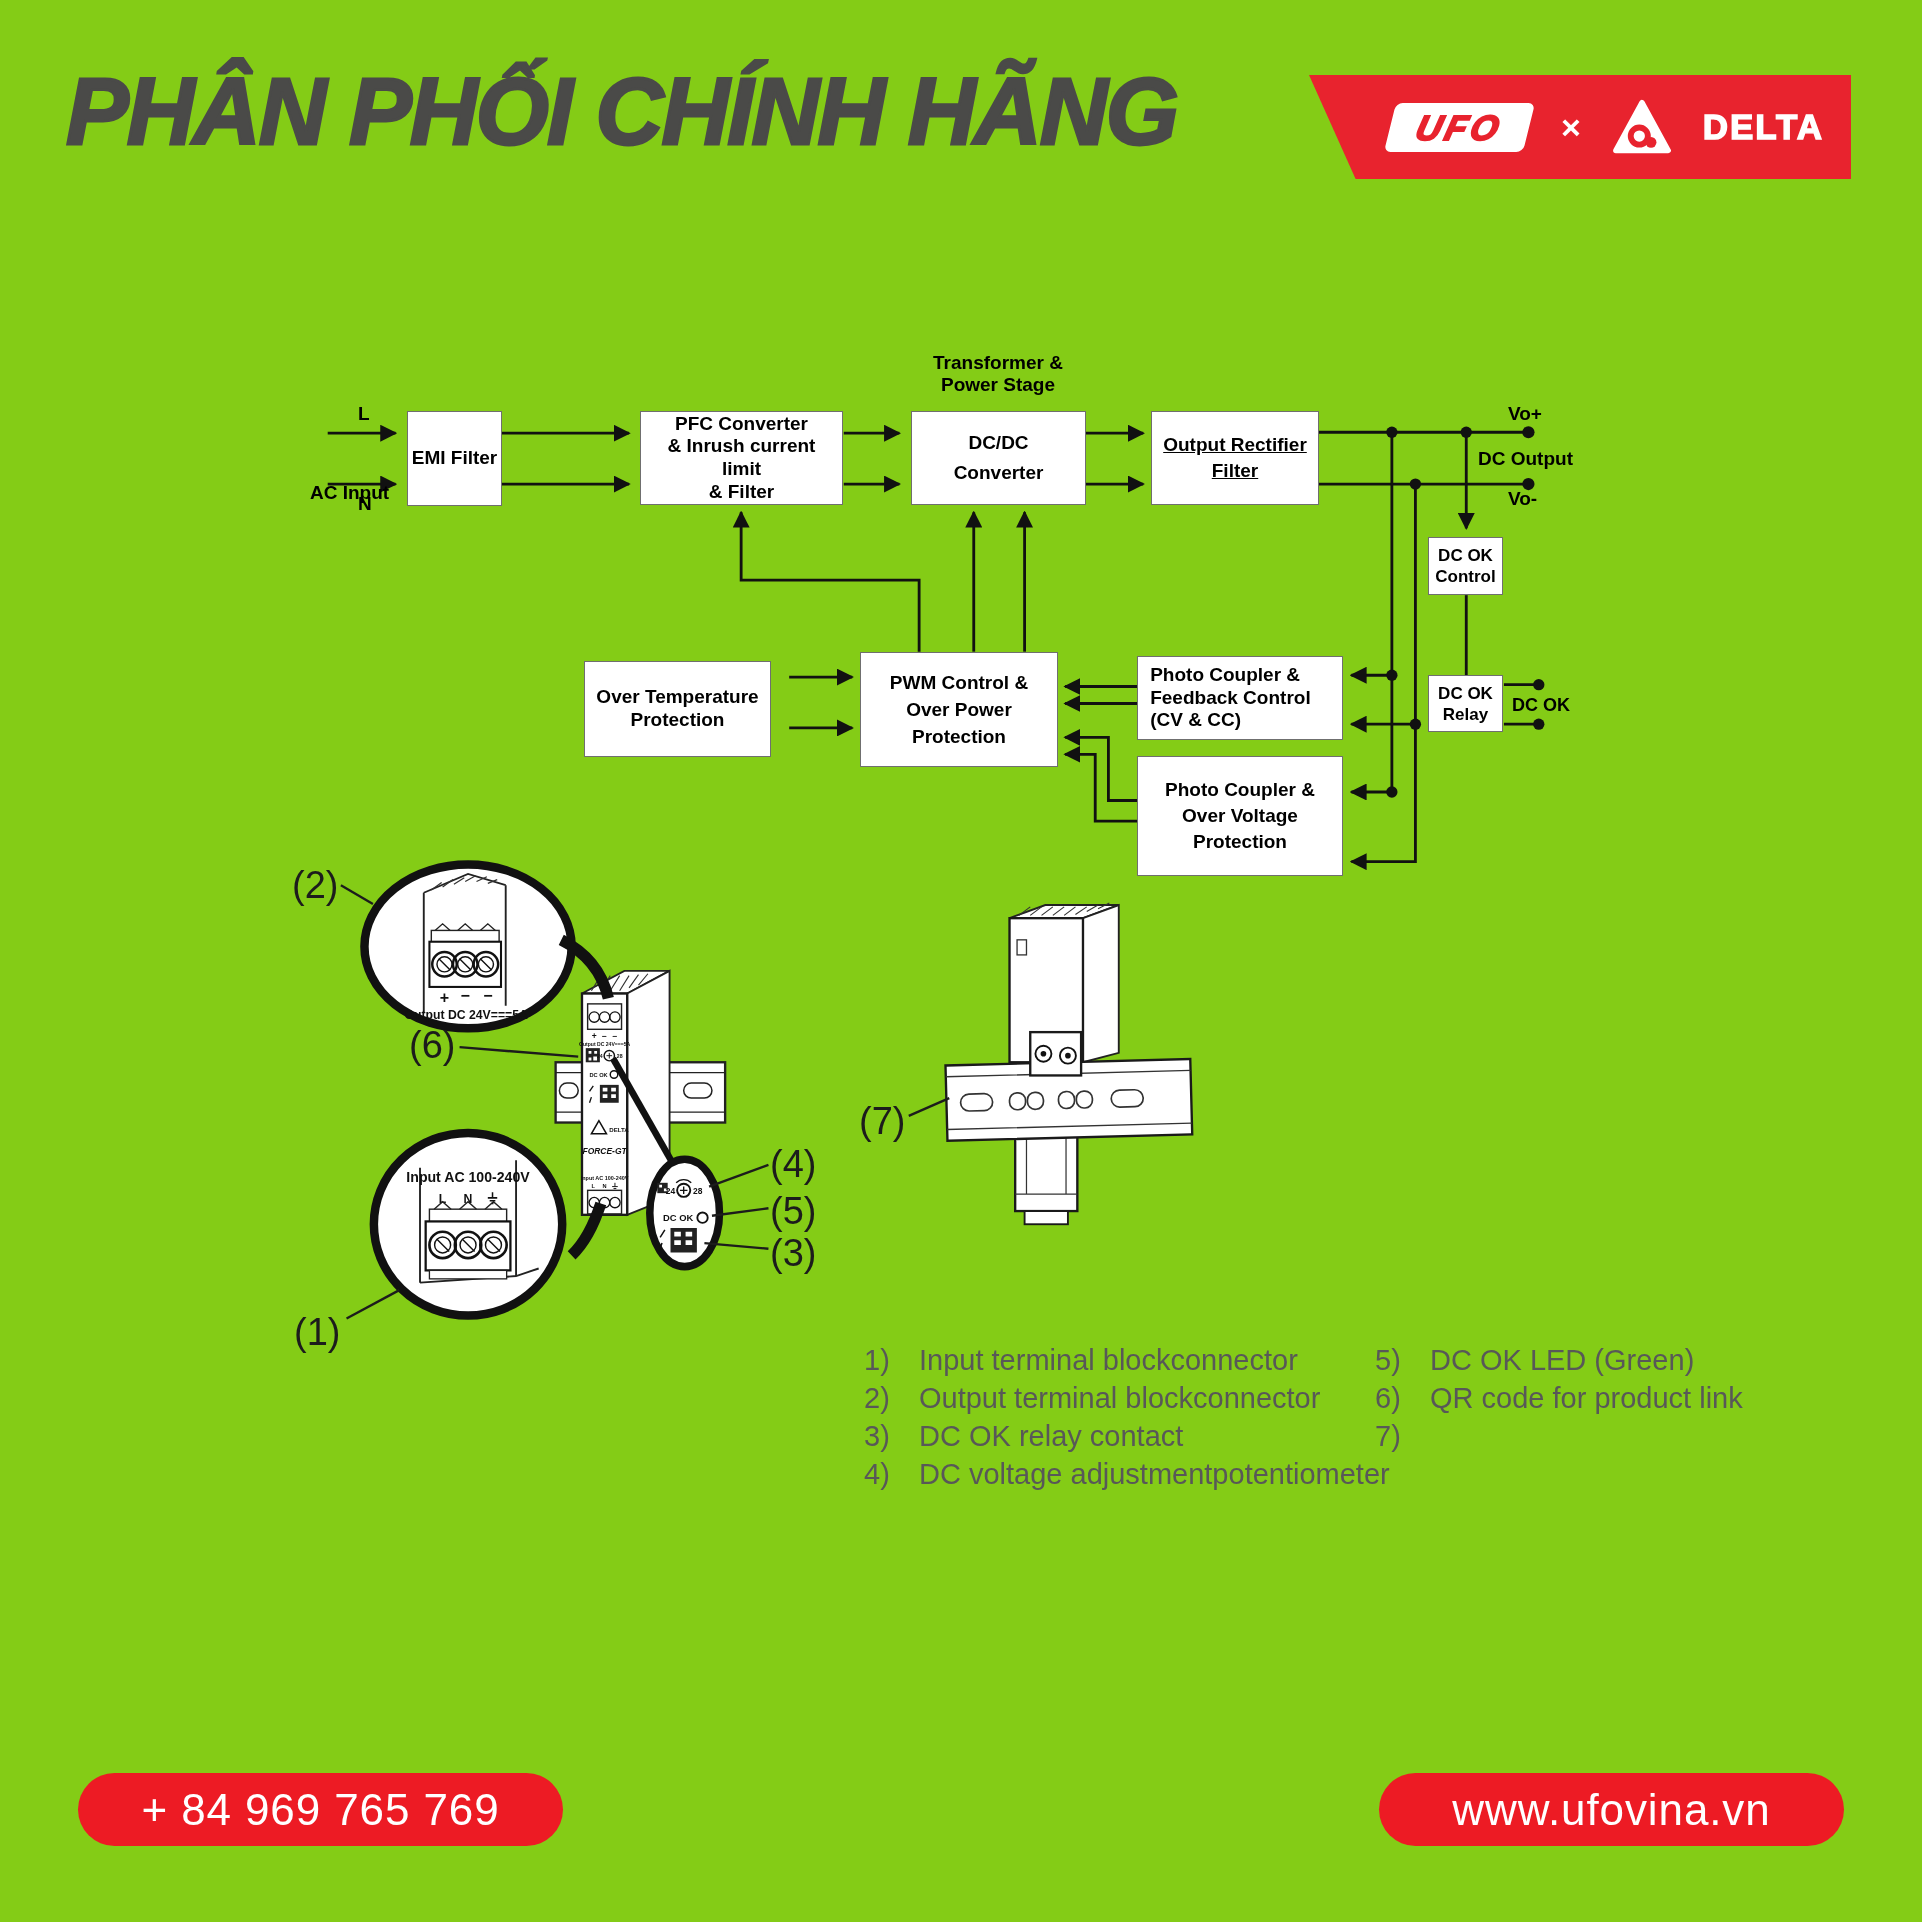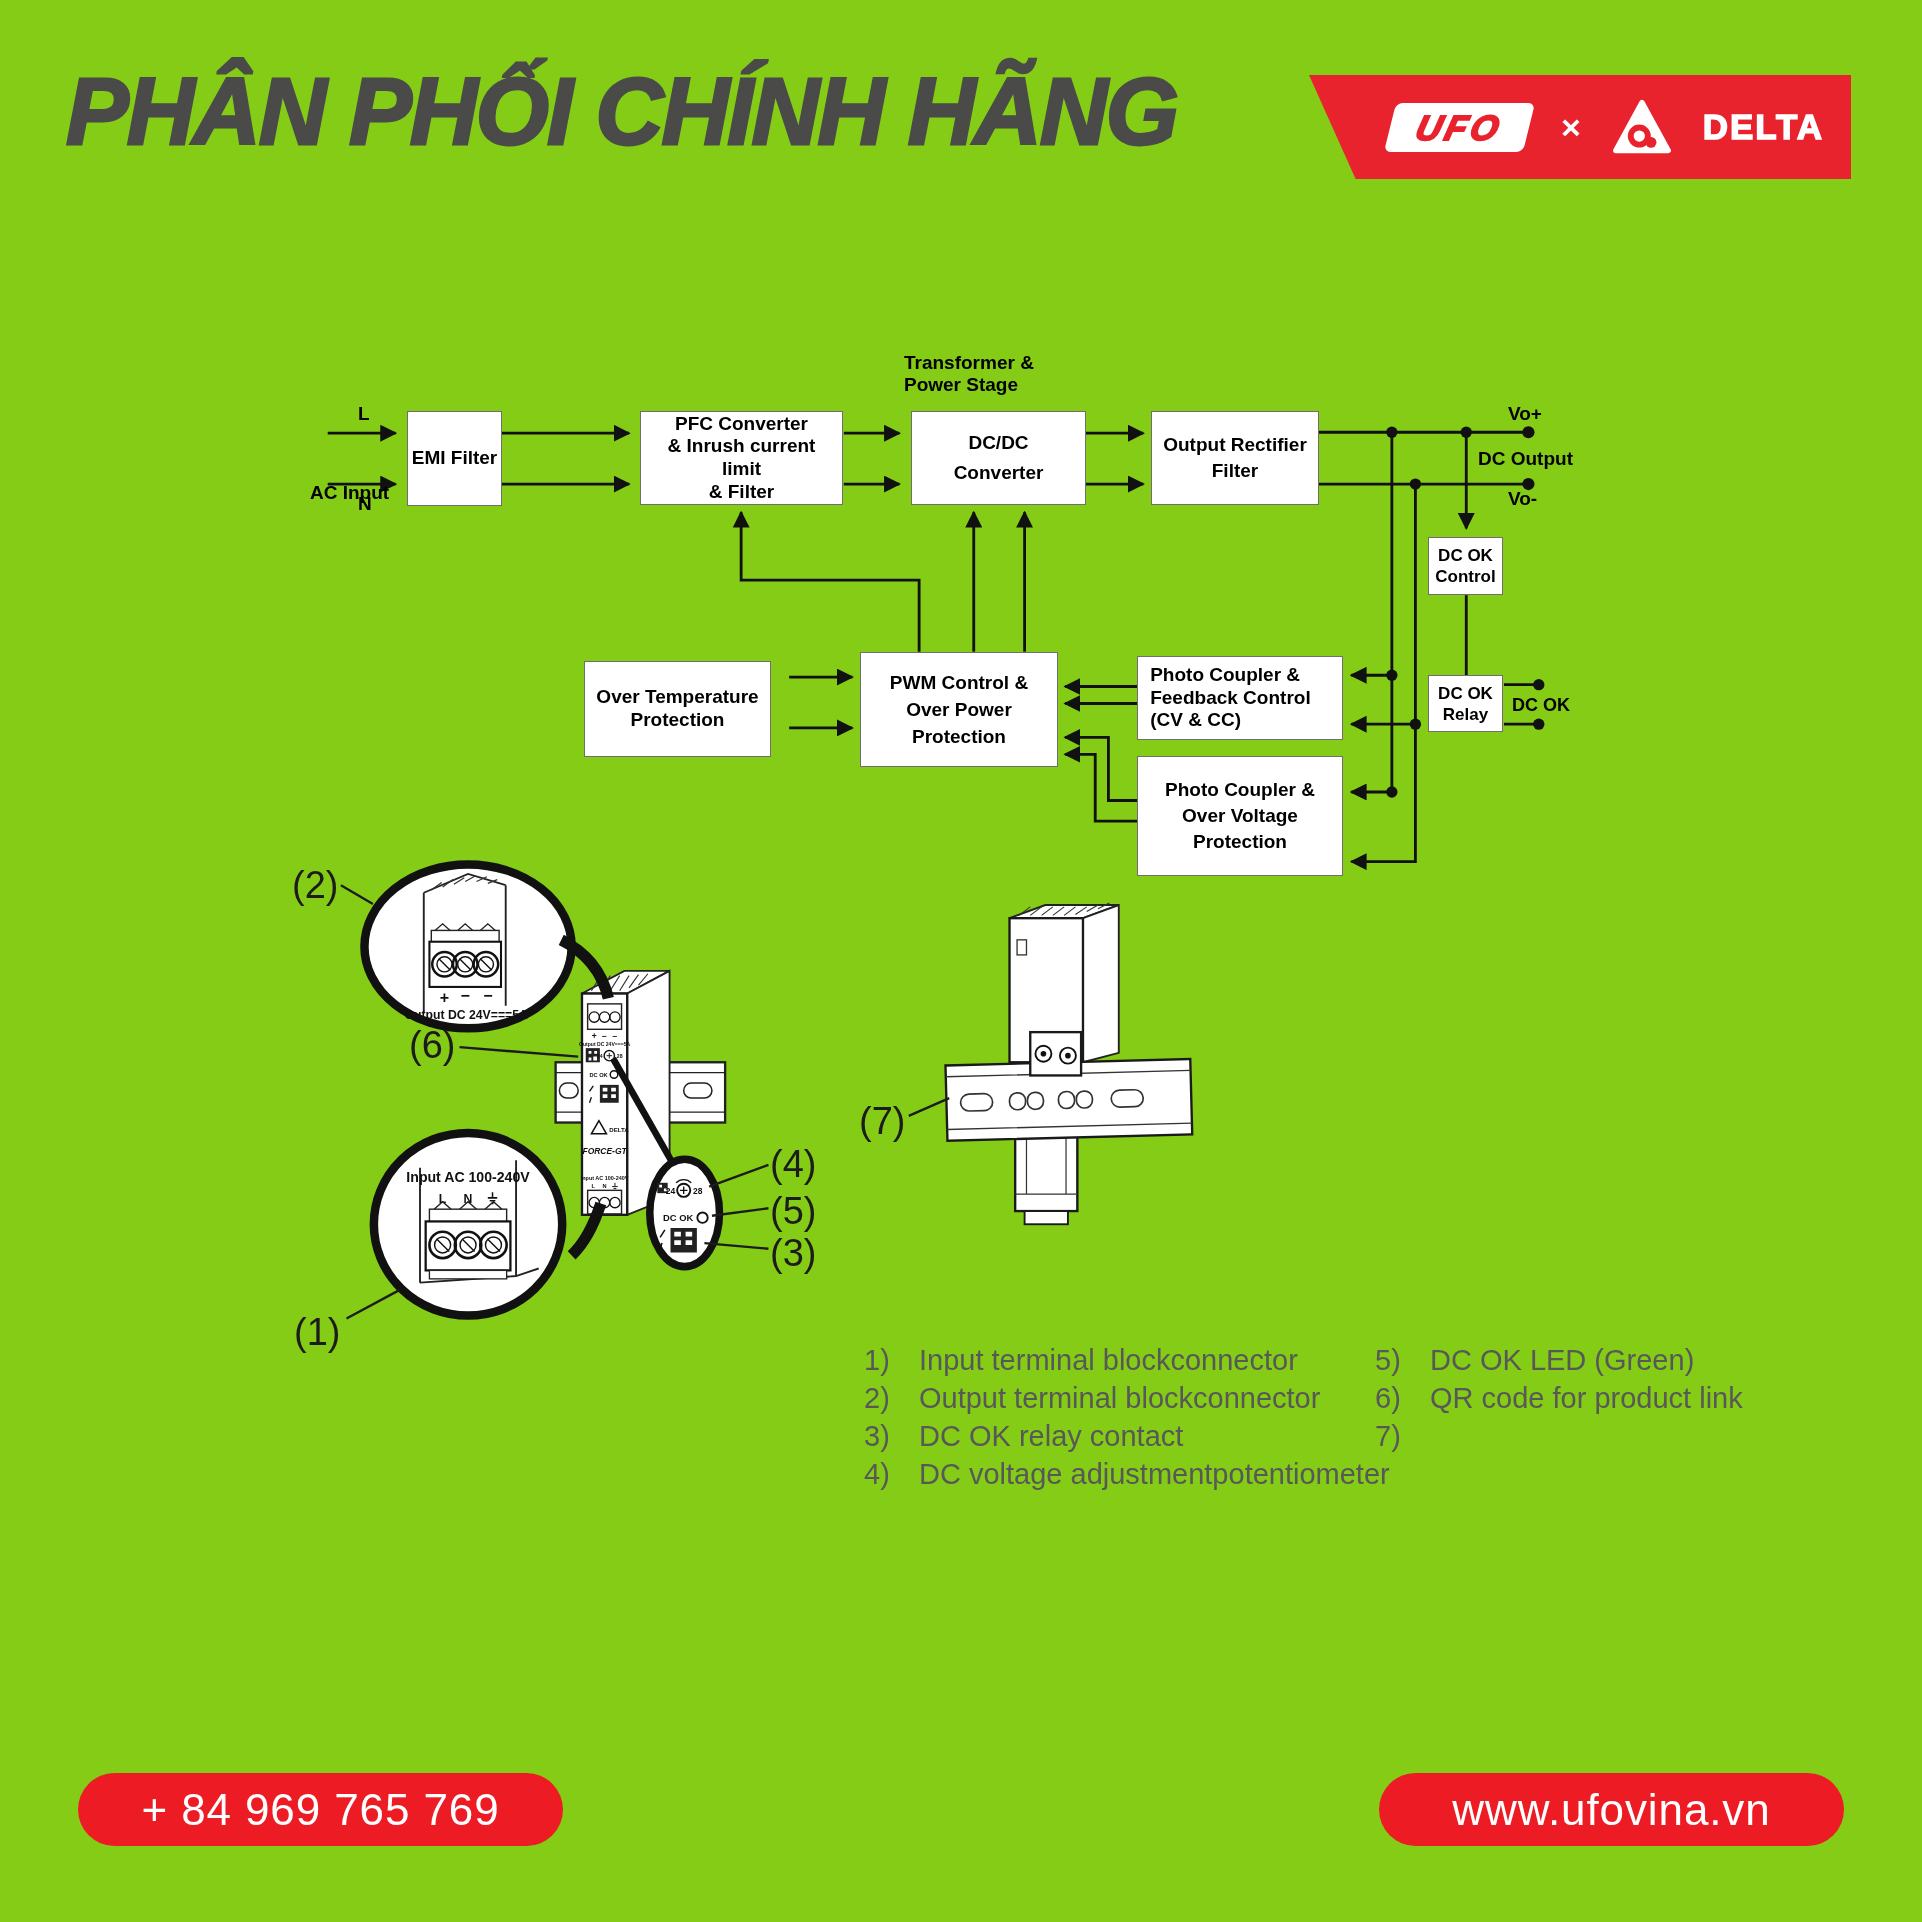--- a/index.html
+++ b/index.html
@@ -305,21 +305,21 @@
   <div class="dbox" style="left:911px;top:411px;width:175px;height:94px;line-height:30px;">
     <div>DC/DC</div>
       <div>Converter</div>
   </div>
   <div class="dbox" style="left:640px;top:411px;width:203px;height:94px;">
     <div>PFC Converter</div>
       <div>&amp; Inrush current</div>
     <div>limit</div>
       <div>&amp; Filter</div>
   </div>
-  <div class="dbox" style="left:1151px;top:411px;width:168px;height:94px;line-height:26px;">
+  <div class="dbox" style="left:1151px;top:411px;width:168px;height:94px;line-height:26px;text-decoration:underline;">
     <div>Output Rectifier</div>
       <div>Filter</div>
   </div>
   <div class="dbox" style="left:584px;top:661px;width:187px;height:96px;">
     <div>Over Temperature</div>
       <div>Protection</div>
   </div>
   <div class="dbox" style="left:860px;top:652px;width:198px;height:115px;line-height:27px;">
     <div>PWM Control &amp;</div>
       <div>Over Power</div>
@@ -340,21 +340,21 @@
       <div>Control</div>
   </div>
   <div class="dbox" style="left:1428px;top:675px;width:75px;height:57px;font-size:17px;line-height:21px;">
     <div>DC OK</div>
       <div>Relay</div>
   </div>
 
   <div class="dlabel" style="left:358px;top:403px;">L</div>
   <div class="dlabel" style="left:310px;top:446px;margin-top:36px;">AC Input</div>
   <div class="dlabel" style="left:358px;top:493px;">N</div>
-  <div class="dlabel" style="left:904px;top:352px;width:188px;">
+  <div class="dlabel" style="left:904px;top:352px;width:188px;text-align:center;">
     <div>Transformer &amp;</div>
       <div>Power Stage</div>
   </div>
   <div class="dlabel" style="left:1508px;top:403px;">Vo+</div>
   <div class="dlabel" style="left:1478px;top:448px;">DC Output</div>
   <div class="dlabel" style="left:1508px;top:488px;">Vo-</div>
   <div class="dlabel" style="left:1512px;top:695px;font-size:18px;">DC OK</div>
 
   <div class="callout" style="left:292px;top:864px;">(2)</div>
   <div class="callout" style="left:409px;top:1024px;">(6)</div>

